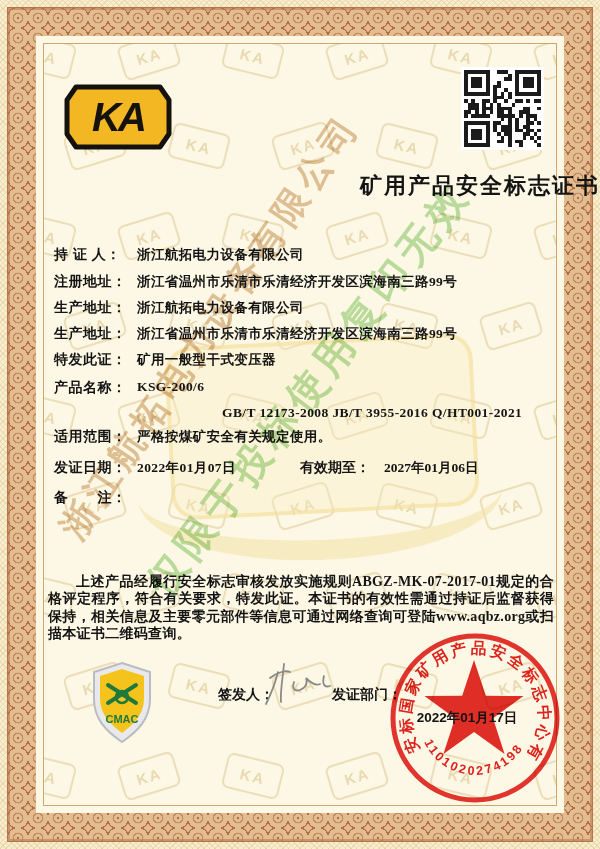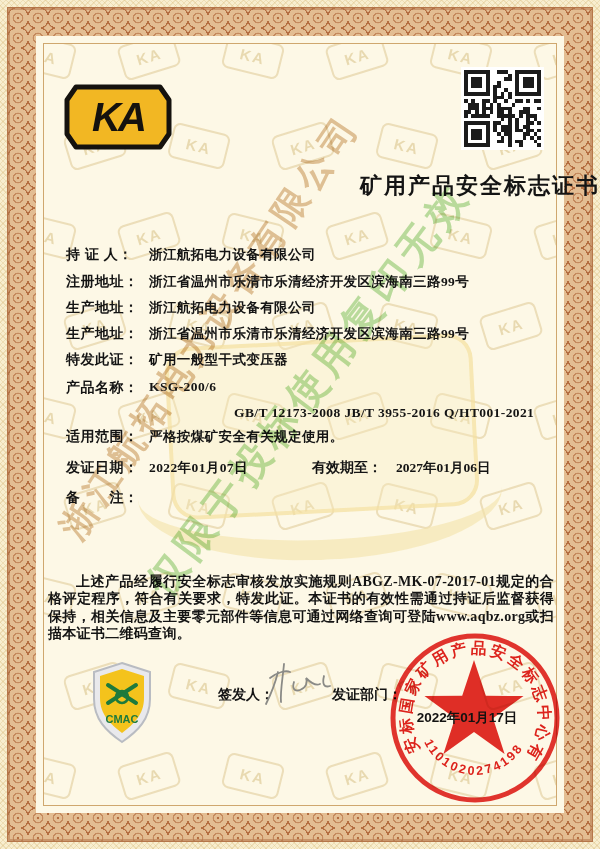--- a/index.html
+++ b/index.html
@@ -42,21 +42,21 @@
     transform:rotate(-56deg);transform-origin:0 100%;z-index:1;font-family:"Liberation Serif",serif;}
   .wm-notice{left:178px;top:552px;font-size:40px;letter-spacing:6px;color:rgba(132,200,104,.55);
     transform:rotate(-53deg);transform-origin:0 100%;z-index:4;font-family:"Liberation Serif",serif;}
   
   .ka-logo{position:absolute;left:64px;top:84px;width:108px;height:66px;z-index:2;}
   .cert-no{position:absolute;left:228px;top:103px;font-size:16px;letter-spacing:1px;z-index:2;}
   .qr{position:absolute;left:461px;top:67px;width:83px;height:83px;background:#ffffff;padding:3px;box-sizing:border-box;z-index:2;}
   .title{position:absolute;left:0;right:0;top:171px;text-align:right;font-size:22px;font-weight:bold;
     letter-spacing:2px;z-index:2;font-family:Liberation Mono, monospace;}
   
-  .row{position:absolute;left:66px;white-space:nowrap;z-index:2;font-size:14px;}
+  .row{position:absolute;left:54px;white-space:nowrap;z-index:2;font-size:14px;}
   .lbl{font-family:"Liberation Sans",sans-serif;font-weight:bold;letter-spacing:.5px;}
   .val{position:absolute;left:83px;top:0;font-weight:bold;font-size:13.5px;letter-spacing:.4px;}
   .val-far{left:168px;}
   .lbl2{position:absolute;left:246px;top:0;font-family:"Liberation Sans",sans-serif;font-weight:bold;}
   .val2{position:absolute;left:330px;top:0;font-weight:bold;font-size:13.5px;}
   .r0{top:246px}.r1{top:273px}.r2{top:299px}.r3{top:325px}.r4{top:351px}
   .r5{top:379px}.r6{top:405px}.r7{top:428px}.r8{top:459px}.r9{top:489px}
   .statement{position:absolute;left:48px;top:573px;width:506px;z-index:2;
     font-size:14px;font-weight:bold;line-height:17.4px;text-indent:2em;text-align:justify;letter-spacing:.3px;}
   

